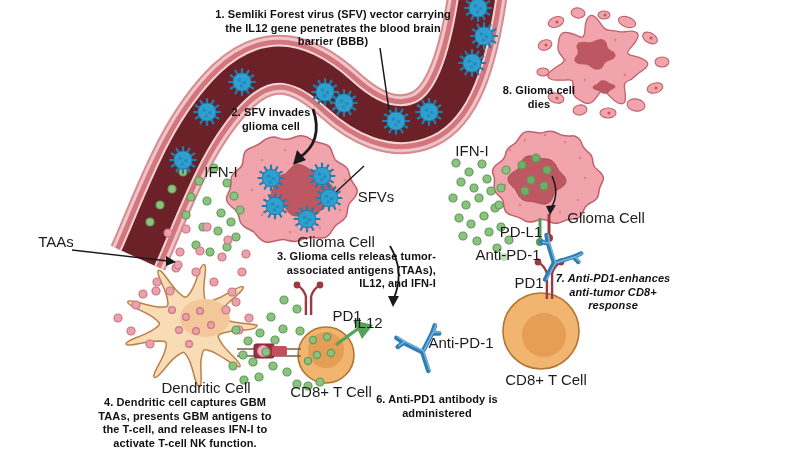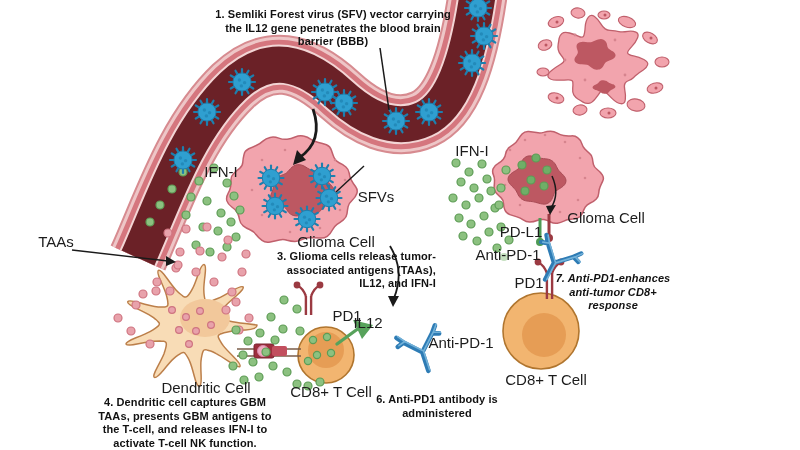--- a/index.html
+++ b/index.html
@@ -544,32 +544,36 @@
         <line x1="72" y1="250" x2="168" y2="261" stroke="#1a1a1a" stroke-width="1.4"></line>
         <path d="M166 256 L166 266 L176 262 Z" fill="#1a1a1a"></path>
         <path d="M552 176 Q560 194 551 208" fill="none" stroke="#1a1a1a" stroke-width="1.5"></path>
         <path d="M546 206 L556 205 L550 215 Z" fill="#1a1a1a"></path>
       </g>
     </svg>
 
   <div class="txt step" style="left:333px;top:8px;width:290px;">1. Semliki Forest virus (SFV) vector carrying
 the IL12 gene penetrates the blood brain
 barrier (BBB)</div>
+  <div class="txt step" style="left:271px;top:106px;width:130px;">2. SFV invades
+glioma cell</div>
   <div class="txt step" style="left:321px;top:250px;width:230px;text-align:right;">3. Glioma cells release tumor-
 associated antigens (TAAs),
 IL12, and IFN-I</div>
   <div class="txt step" style="left:185px;top:396px;width:240px;">4. Dendritic cell captures GBM
 TAAs, presents GBM antigens to
 the T-cell, and releases IFN-I to
 activate T-cell NK function.</div>
   <div class="txt step" style="left:437px;top:369px;width:170px;margin-top:24px;">6. Anti-PD1 antibody is
 administered</div>
   <div class="txt step" style="left:613px;top:272px;width:160px;font-style:italic;">7. Anti-PD1-enhances
 anti-tumor CD8+
 response</div>
+  <div class="txt step" style="left:539px;top:84px;width:120px;">8. Glioma cell
+dies</div>
 
   <div class="txt lbl" style="left:221px;top:164px;">IFN-I</div>
   <div class="txt lbl" style="left:56px;top:234px;">TAAs</div>
   <div class="txt lbl" style="left:376px;top:155px;margin-top:34px;">SFVs</div>
   <div class="txt lbl" style="left:336px;top:234px;">Glioma Cell</div>
   <div class="txt lbl" style="left:206px;top:380px;">Dendritic Cell</div>
   <div class="txt lbl" style="left:331px;top:384px;">CD8+ T Cell</div>
   <div class="txt lbl" style="left:347px;top:308px;">PD1</div>
   <div class="txt lbl" style="left:368px;top:315px;">IL12</div>
   <div class="txt lbl" style="left:461px;top:335px;">Anti-PD-1</div>

